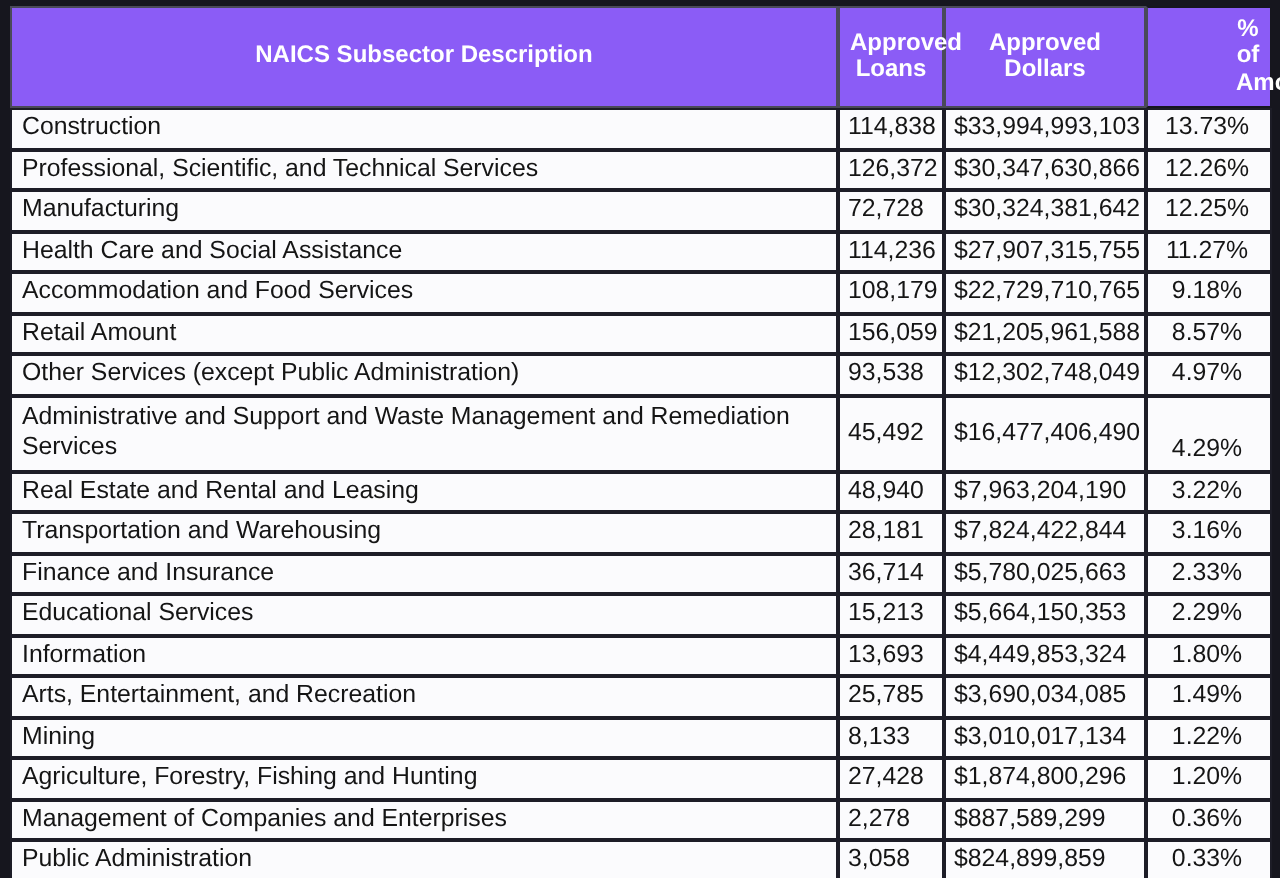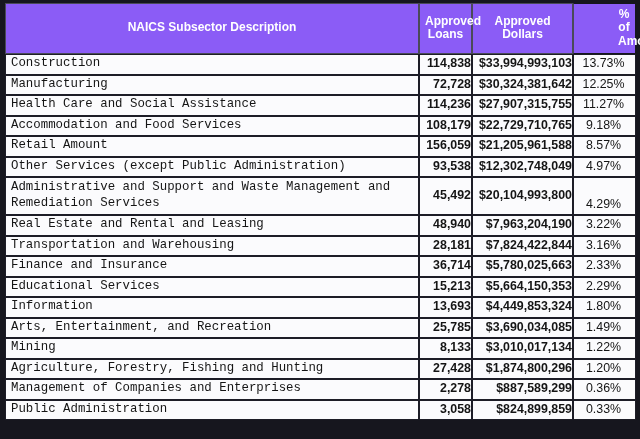--- a/index.html
+++ b/index.html
@@ -62,26 +62,23 @@
     padding: 1px 4px 2px 4px;
     height: 19px;
     vertical-align: middle;
     white-space: nowrap;
     overflow: hidden;
   }
   tbody td.desc {
     text-align: left;
     padding-left: 5px;
     white-space: normal;
-    font-family: Liberation Mono, monospace;
   }
   tbody td.num {
-    text-align: right;
     padding-right: 0;
-    font-weight: bold;
   }
   tbody td.pct {
     text-align: center;
     padding-right: 6px;
   }
 
   
   tr.tall td { height: 38px; }
   tr.tall td.desc { vertical-align: top; padding-top: 2px; }
   tr.tall td.num  { vertical-align: middle; }
@@ -125,20 +122,26 @@
     </thead>
 
     <tbody id="table-body">
         <tr>
           <td class="desc">Construction</td>
           <td class="num">114,838</td>
           <td class="num">$33,994,993,103</td>
           <td class="pct">13.73%</td>
         </tr>
         <tr>
+          <td class="desc">Professional, Scientific, and Technical Services</td>
+          <td class="num">126,372</td>
+          <td class="num">$30,347,630,866</td>
+          <td class="pct">12.26%</td>
+        </tr>
+        <tr>
           <td class="desc">Manufacturing</td>
           <td class="num">72,728</td>
           <td class="num">$30,324,381,642</td>
           <td class="pct">12.25%</td>
         </tr>
         <tr>
           <td class="desc">Health Care and Social Assistance</td>
           <td class="num">114,236</td>
           <td class="num">$27,907,315,755</td>
           <td class="pct">11.27%</td>
@@ -157,21 +160,21 @@
         </tr>
         <tr>
           <td class="desc">Other Services (except Public Administration)</td>
           <td class="num">93,538</td>
           <td class="num">$12,302,748,049</td>
           <td class="pct">4.97%</td>
         </tr>
         <tr class="tall">
           <td class="desc">Administrative and Support and Waste Management and Remediation Services</td>
           <td class="num">45,492</td>
-          <td class="num">$20,104,993,800</td>
+          <td class="num">$16,477,406,490</td>
           <td class="pct">4.29%</td>
         </tr>
         <tr>
           <td class="desc">Real Estate and Rental and Leasing</td>
           <td class="num">48,940</td>
           <td class="num">$7,963,204,190</td>
           <td class="pct">3.22%</td>
         </tr>
         <tr>
           <td class="desc">Transportation and Warehousing</td>

